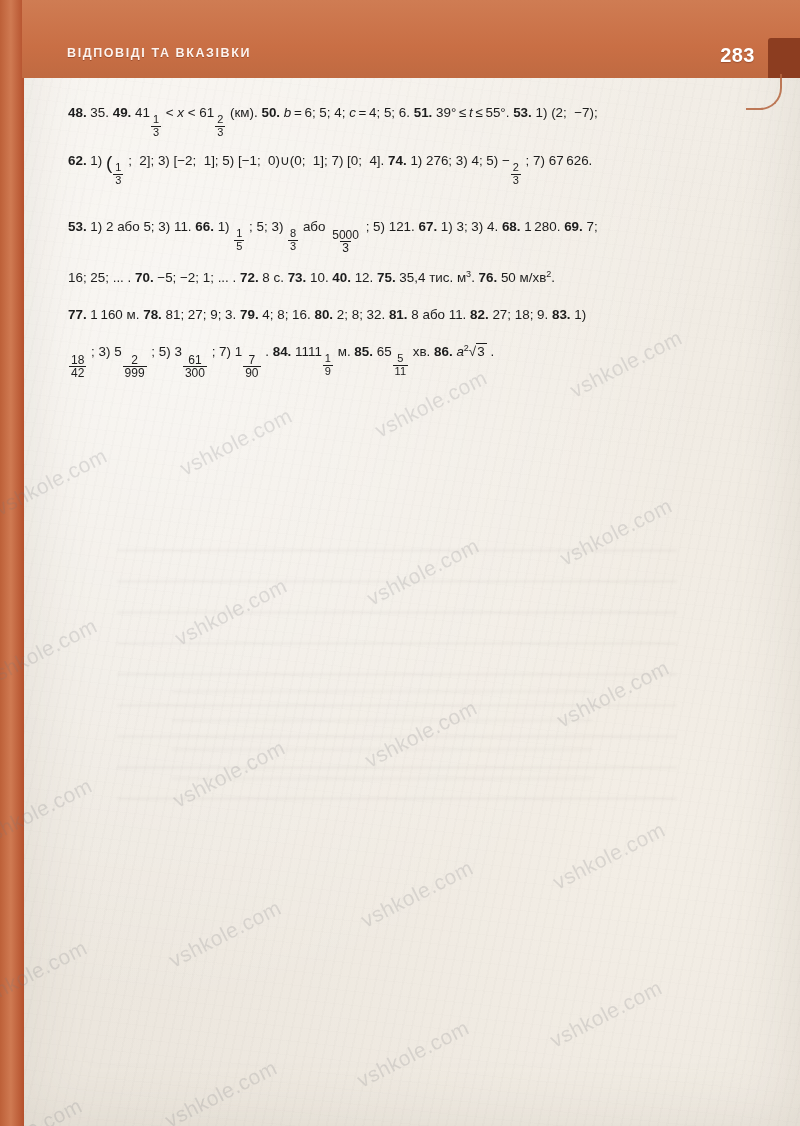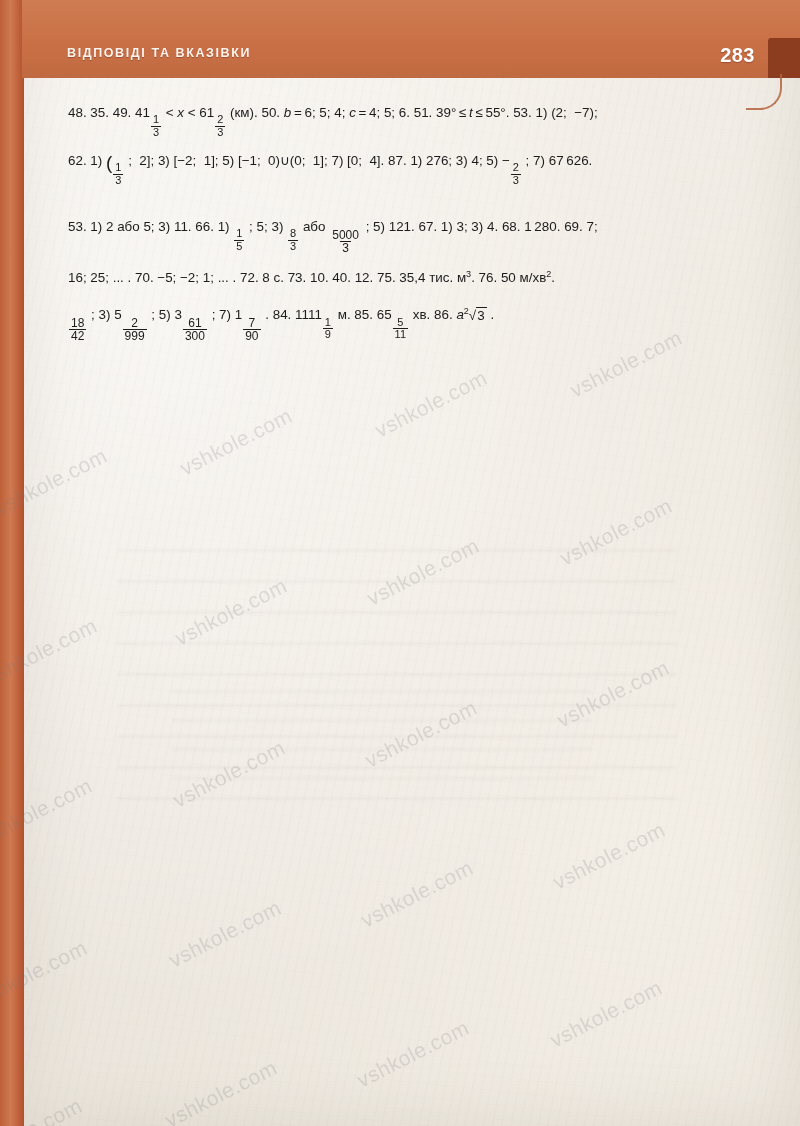--- a/index.html
+++ b/index.html
@@ -68,21 +68,21 @@
   
   .content{
     position:absolute;left:68px;top:100px;width:644px;
     color:#1c1c1c;
     font-size:13.4px;
     line-height:2.0;
     text-align:justify;
   }
   .content p{margin:0 0 10px 0;}
   .gap{height:18px;}
-  b{font-weight:400;}
+  b{font-weight:700;}
   i{font-style:italic;}
   .frac{
     display:inline-flex;flex-direction:column;align-items:center;
     vertical-align:-0.45em;margin:0 1px;line-height:1.05;
   }
   .frac .num{font-size:11px;padding:0 2px;}
   .frac .den{font-size:11px;padding:0 2px;border-top:1px solid #1c1c1c;}
   .big-frac{vertical-align:-0.55em;}
   .big-frac .num,.big-frac .den{font-size:12px;}
   sup{font-size:9px;vertical-align:super;}
@@ -144,21 +144,21 @@
         <span class="num">2</span>
         <span class="den">3</span>
       </span> (км). <b>50.</b> <i>b</i> = 6; 5; 4; <i>c</i> = 4; 5; 6. <b>51.</b> 39° ≤ <i>t</i> ≤ 55°. <b>53.</b> 1) (2; &nbsp;−7);
   </p>
 
 
   <p>
     <b>62.</b> 1) <span class="paren">(</span><span class="frac">
         <span class="num">1</span>
         <span class="den">3</span>
-      </span> ; &nbsp;2]; 3) [−2; &nbsp;1]; 5) [−1; &nbsp;0)∪(0; &nbsp;1]; 7) [0; &nbsp;4]. <b>87.</b> 1) 276; 3) 4; 5) −<span class="frac">
+      </span> ; &nbsp;2]; 3) [−2; &nbsp;1]; 5) [−1; &nbsp;0)∪(0; &nbsp;1]; 7) [0; &nbsp;4]. <b>74.</b> 1) 276; 3) 4; 5) −<span class="frac">
         <span class="num">2</span>
         <span class="den">3</span>
       </span> ; 7) 67 626.
   </p>
 
   <div class="gap"></div>
 
   <p>
     <b>53.</b> 1) 2 або 5; 3) 11. <b>66.</b> 1) <span class="frac">
         <span class="num">1</span>
@@ -169,20 +169,23 @@
       </span> або <span class="frac big-frac">
         <span class="num">5000</span>
         <span class="den">3</span>
       </span> ; 5) 121. <b>67.</b> 1) 3; 3) 4. <b>68.</b> 1 280. <b>69.</b> 7;
   </p>
 
   <p>
     16; 25; ... . <b>70.</b> −5; −2; 1; ... . <b>72.</b> 8 с. <b>73.</b> 10. <b>40.</b> 12. <b>75.</b> 35,4 тис. м<sup>3</sup>. <b>76.</b> 50 м/хв<sup>2</sup>.
   </p>
 
+  <p>
+    <b>77.</b> 1 160 м. <b>78.</b> 81; 27; 9; 3. <b>79.</b> 4; 8; 16. <b>80.</b> 2; 8; 32. <b>81.</b> 8 або 11. <b>82.</b> 27; 18; 9. <b>83.</b> 1)
+  </p>
 
   <p>
     <span class="frac big-frac">
         <span class="num">18</span>
         <span class="den">42</span>
       </span> ; 3) 5<span class="frac big-frac">
         <span class="num">2</span>
         <span class="den">999</span>
       </span> ; 5) 3<span class="frac big-frac">
         <span class="num">61</span>

